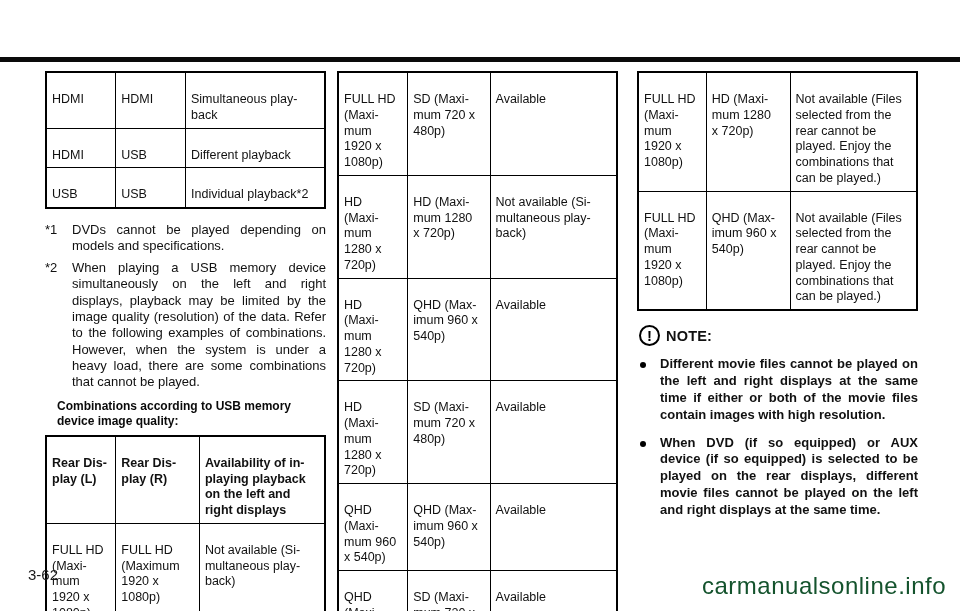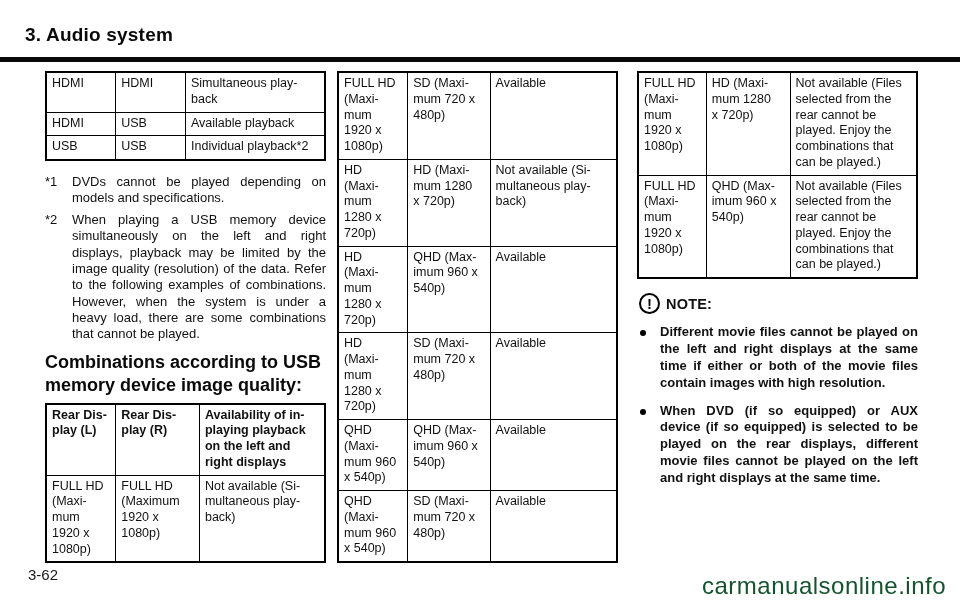--- a/index.html
+++ b/index.html
@@ -16,32 +16,32 @@
   .rule { position:absolute; left:0; top:57px; width:960px; height:5px; background:#0a0a0a; }
 
   .col { position:absolute; top:71px; width:281px; }
   .col1 { left:45px; }
   .col2 { left:337px; }
   .col3 { left:637px; }
 
   table { width:100%; border-collapse:collapse; border:2px solid #000; table-layout:fixed; }
   td, th {
     border:1px solid #000; vertical-align:top; text-align:left;
-    font-size:12.5px; line-height:1.26; padding:3px 5px 4px 5px;
+    font-size:12.5px; line-height:1.26; padding:19px 5px 4px 5px;
     white-space:pre-line; font-weight:400; color:#111;margin-top:39px;
   }
   th { font-weight:700; }
 
   .footnote { display:flex; margin-bottom:5px; font-size:13px; line-height:1.26; }
   .footnote .marker { flex:0 0 27px; }
   .footnote .ftext { flex:1; text-align:justify; }
 
   .subheading {
-    font-size:18px; font-weight:700; line-height:1.3;
-    margin:8px 0 5px 0; color:#0a0a0a;
+    font-size:12px; font-weight:700; line-height:1.3;
+    margin:8px 0 5px 12px; color:#0a0a0a;
   }
 
   .playback-table { margin-bottom:13px; }
 
   .note-header { display:flex; align-items:center; margin:14px 0 10px 2px; }
   .note-icon {
     width:21px; height:21px; border:2px solid #000; border-radius:50%;
     display:inline-flex; align-items:center; justify-content:center;
     font-weight:700; font-size:15px; line-height:1; color:#000; flex:0 0 auto;
   }
@@ -58,42 +58,41 @@
   .watermark {
     position:absolute; right:14px; top:572px; font-size:24px; color:#14532d;
     letter-spacing:0.5px;
   }
 </style>
 </head>
 <body>
 
 <div class="page">
 
-  <h1 class="title">3. Audio system</h1>
   <div class="rule"></div>
 
   <div class="col col1">
 
     <table class="playback-table">
       <colgroup>
           <col style="width:25%">
           <col style="width:25%">
           <col style="width:50%">
         </colgroup>
       <tbody>
         <tr>
           <td>HDMI</td>
           <td>HDMI</td>
           <td>Simultaneous play-
 back</td>
         </tr>
         <tr>
           <td>HDMI</td>
           <td>USB</td>
-          <td>Available playback</td>
+          <td>Different playback</td>
         </tr>
         <tr>
           <td>USB</td>
           <td>USB</td>
           <td>Individual playback*2</td>
         </tr>
       </tbody>
     </table>
 
     <div class="footnote">

